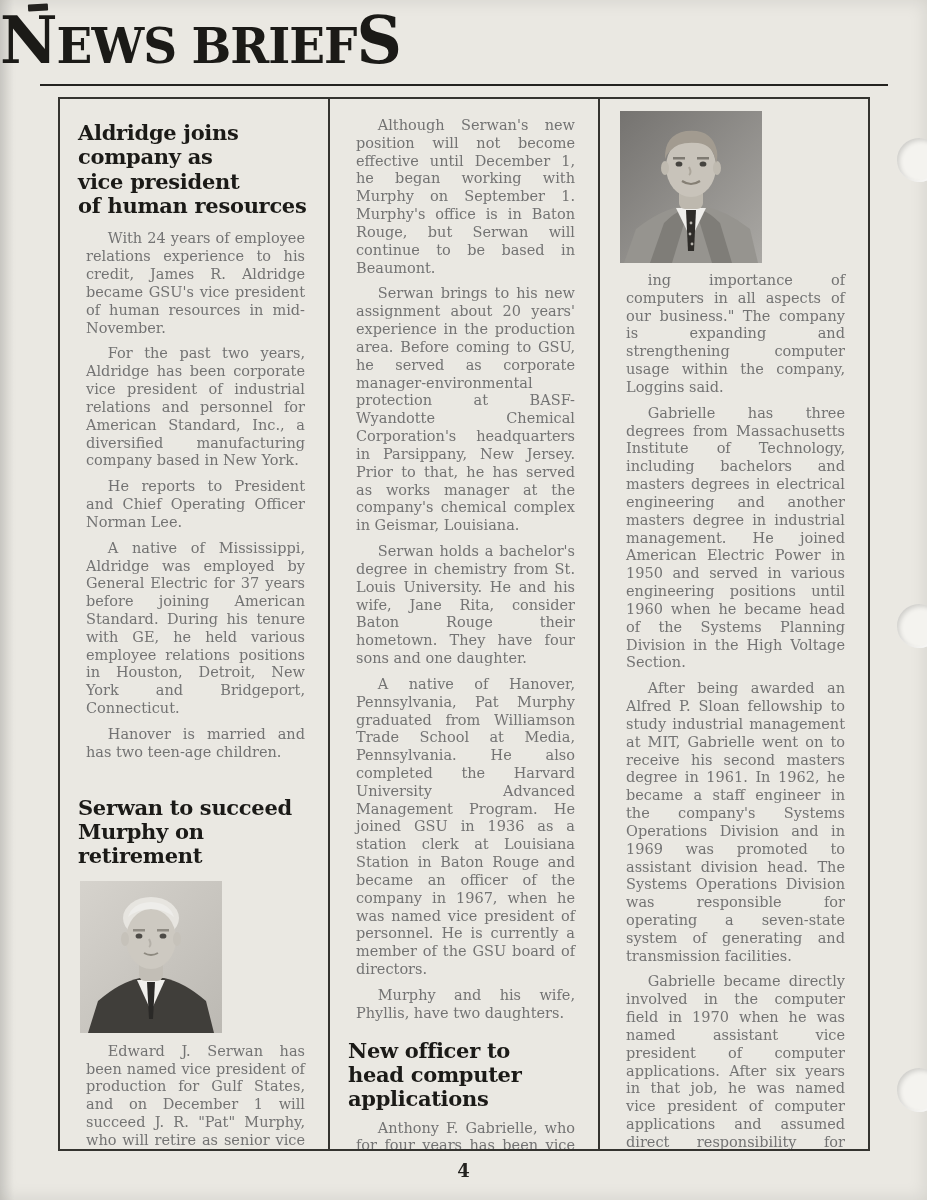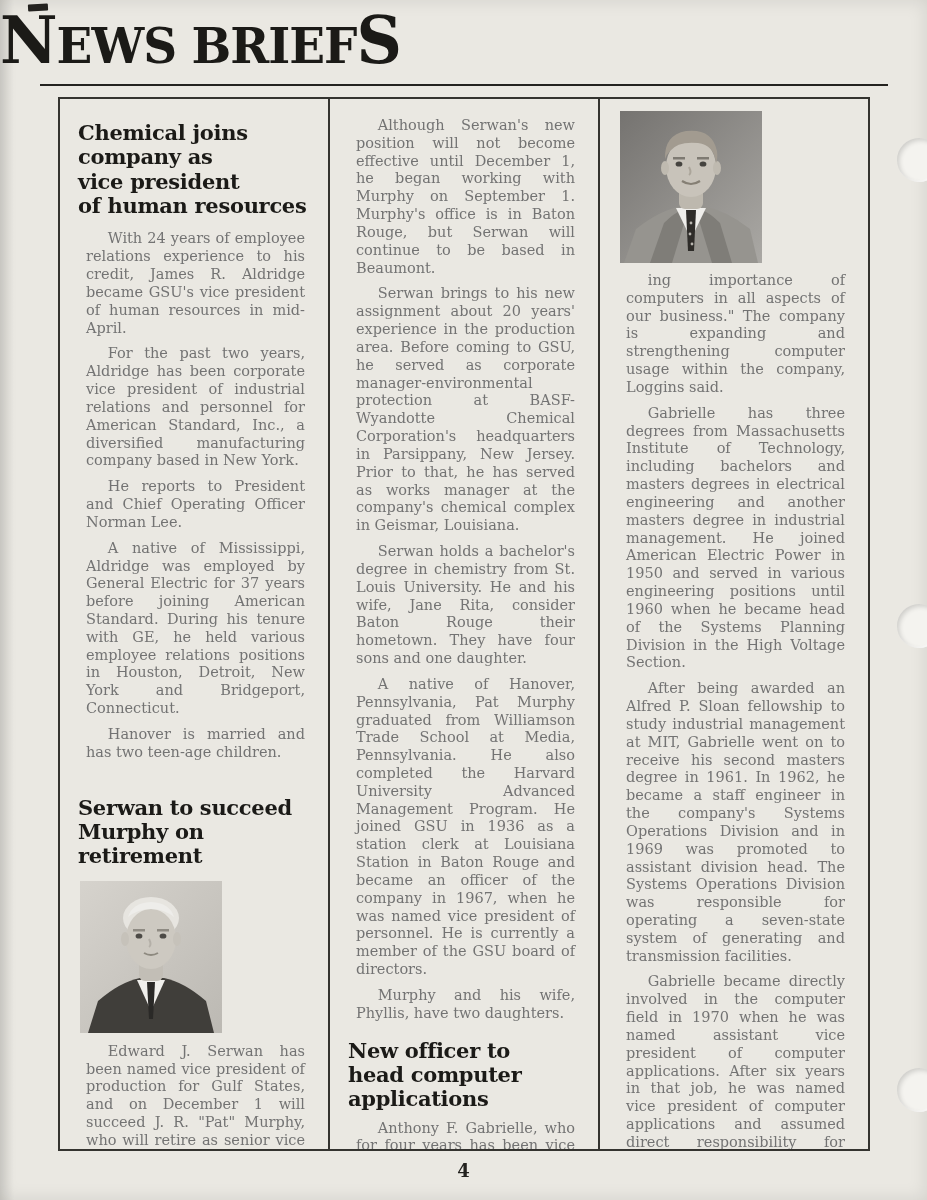--- a/index.html
+++ b/index.html
@@ -70,25 +70,25 @@
   <div class="corner-mark"></div>
 
   <div class="masthead">
     <span class="masthead-text"><span class="big-letter">N</span><span>EWS BRIEF</span><span class="big-letter">S</span></span>
   </div>
   <div class="masthead-rule"></div>
 
   <div class="content-box">
 
     <div class="col">
-      <h2 class="article-heading">Chemical joins
+      <h2 class="article-heading">Aldridge joins
 company as
 vice president
 of human resources</h2>
-      <p class="body-para">With 24 years of employee relations experience to his credit, James R. Aldridge became GSU's vice president of human resources in mid-April.</p>
+      <p class="body-para">With 24 years of employee relations experience to his credit, James R. Aldridge became GSU's vice president of human resources in mid-November.</p>
       <p class="body-para">For the past two years, Aldridge has been corporate vice president of industrial relations and personnel for American Standard, Inc., a diversified manufacturing company based in New York.</p>
       <p class="body-para">He reports to President and Chief Operating Officer Norman Lee.</p>
       <p class="body-para">A native of Mississippi, Aldridge was employed by General Electric for 37 years before joining American Standard. During his tenure with GE, he held various employee relations positions in Houston, Detroit, New York and Bridgeport, Connecticut.</p>
       <p class="body-para">Hanover is married and has two teen-age children.</p>
 
       <h2 class="article-heading tight-top">Serwan to succeed
 Murphy on
 retirement</h2>
 
       <div class="photo-frame">

